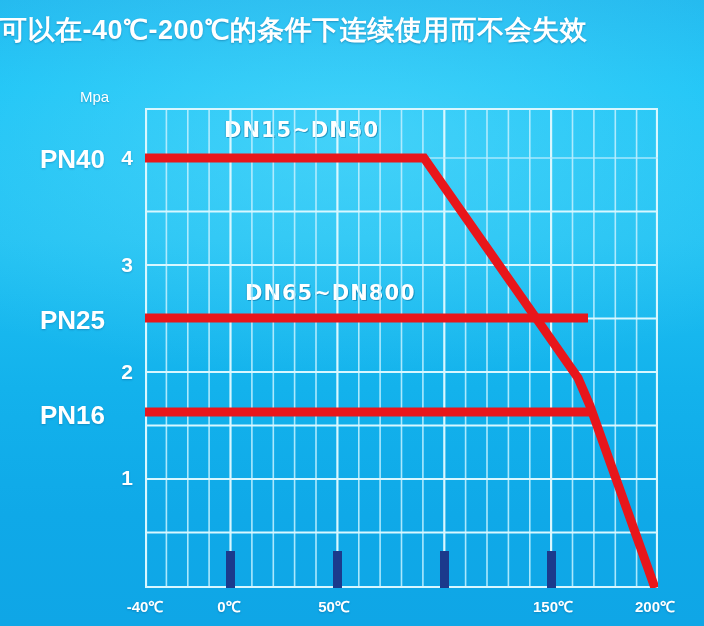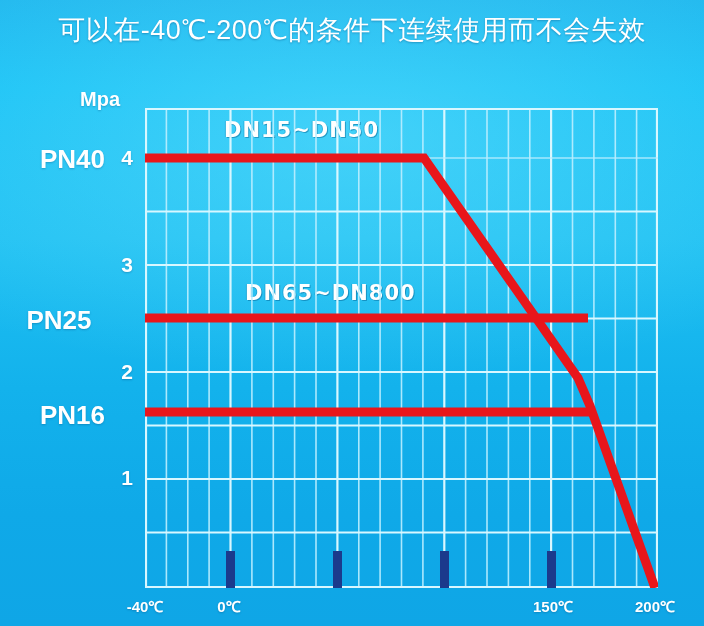--- a/index.html
+++ b/index.html
@@ -21,46 +21,46 @@
     left: 0; top: 0;
     width: 100%; height: 100%;
     background: radial-gradient(ellipse 120% 55% at 50% 22%, rgba(120,230,255,0.45) 0%, rgba(120,230,255,0.0) 70%);
     pointer-events: none;
   }
   #title {
     position: absolute;
     left: 0;
     top: 12px;
     width: 704px;
-    text-align: center;
+    text-align: left;
     color: #ffffff;
     font-size: 27px;
-    font-weight: normal;
+    font-weight: bold;
     letter-spacing: 0.5px;
     text-shadow: 0 1px 2px rgba(0,60,110,0.35);
     white-space: nowrap;
   }
   
   #plot {
     position: absolute;
     left: 145px;
     top: 108px;
     width: 513px;
     height: 480px;
   }
   #plot-svg {
     position: absolute;
     left: 0; top: 0;
   }
   
   .ylabel-unit {
     position: absolute;
     color: #ffffff;
-    font-size: 20px;
-    font-weight: bold;
+    font-size: 15px;
+    font-weight: normal;
     text-shadow: 0 1px 2px rgba(0,60,110,0.3);
   }
   .ytick {
     position: absolute;
     color: #ffffff;
     font-size: 21px;
     font-weight: bold;
     text-align: right;
     width: 30px;
     text-shadow: 0 1px 2px rgba(0,60,110,0.3);
@@ -104,25 +104,26 @@
   <div id="title">可以在-40℃-200℃的条件下连续使用而不会失效</div>
 
   <div class="ylabel-unit" style="left:80px; top:88px;">Mpa</div>
 
   <div class="ytick" style="left:103px; top:146px;">4</div>
   <div class="ytick" style="left:103px; top:253px;">3</div>
   <div class="ytick" style="left:103px; top:360px;">2</div>
   <div class="ytick" style="left:103px; top:466px;">1</div>
 
   <div class="pnlabel" style="left:13px; top:144px;">PN40</div>
-  <div class="pnlabel" style="left:13px; top:305px;text-align:center;">PN25</div>
+  <div class="pnlabel" style="left:13px; top:305px;">PN25</div>
   <div class="pnlabel" style="left:13px; top:400px;">PN16</div>
 
   <div class="xtick" style="left:100px; top:596px; width:90px;">-40℃</div>
   <div class="xtick" style="left:184px; top:596px; width:90px;">0℃</div>
+  <div class="xtick" style="left:289px; top:596px; width:90px;">50℃</div>
   <div class="xtick" style="left:505px; top:596px; width:96px;">150℃</div>
   <div class="xtick" style="left:607px; top:596px; width:96px;">200℃</div>
 
   <div class="series-label" style="left:224px; top:118px;">DN15~DN50</div>
   <div class="series-label" style="left:245px; top:281px;">DN65~DN800</div>
 
   <div id="plot">
     <svg id="plot-svg" width="513" height="480" viewBox="0 0 513 480">
 
       <g stroke="#b9eeff" stroke-width="1.6" opacity="0.92">

